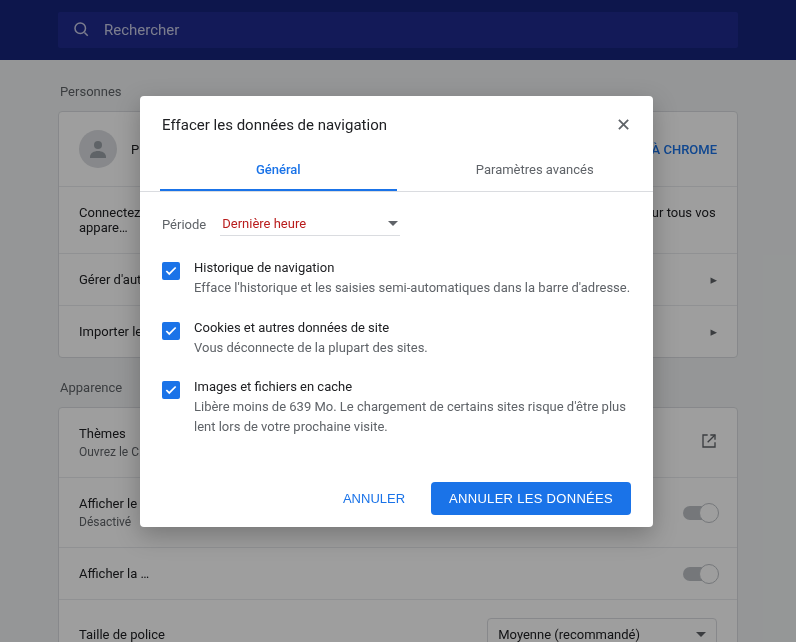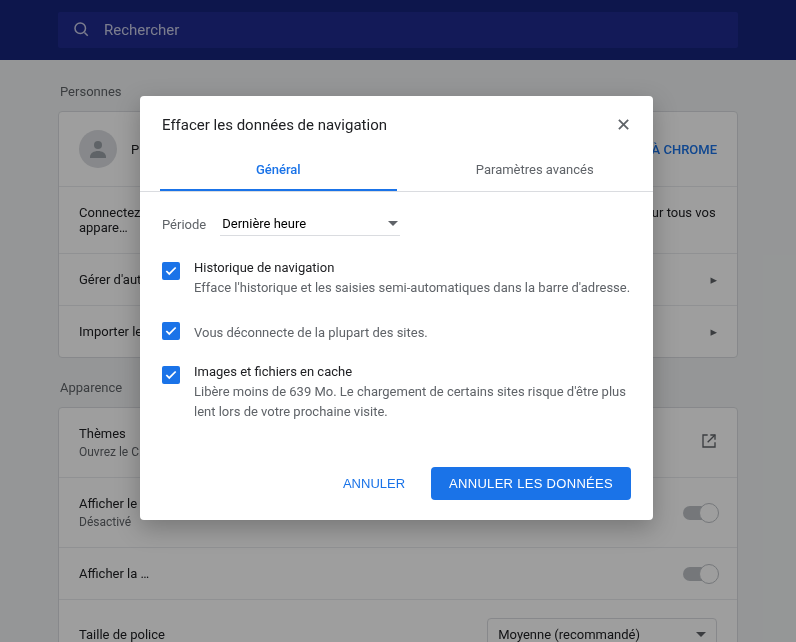--- a/index.html
+++ b/index.html
@@ -35,27 +35,27 @@
   .dialog { position:absolute; top:96px; left:140px; width:513px; background:#fff; border-radius:4px; box-shadow:0 8px 24px rgba(0,0,0,0.25); }
   .dlg-head { padding:20px 22px 0 22px; display:flex; align-items:center; }
   .dlg-title { font-size:15px; color:#202124; }
   .dlg-close { margin-left:auto; color:#5f6368; cursor:pointer; font-size:18px; line-height:1; }
   .tabs { display:flex; margin-top:16px; border-bottom:1px solid #dadce0; }
   .tab { flex:1; text-align:center; padding:12px 0; font-size:13px; color:#5f6368; cursor:pointer;margin-left:20px; }
   .tab.active { color:#1a73e8; border-bottom:2px solid #1a73e8; font-weight:500; }
   .dlg-body { padding:20px 22px 10px 22px; }
   .period-row { display:flex; align-items:center; gap:14px; margin-bottom:24px; }
   .period-label { color:#5f6368; font-size:13px; }
-  .period-select { border:none; border-bottom:1px solid #dadce0; font-size:13px; color:#000000; padding:4px 2px; min-width:180px; display:flex; justify-content:space-between; align-items:center; }
+  .period-select { border:none; border-bottom:1px solid #dadce0; font-size:13px; color:#b91c1c; padding:4px 2px; min-width:180px; display:flex; justify-content:space-between; align-items:center; }
   .opt { display:flex; gap:14px; align-items:flex-start; margin-bottom:22px; }
   .chk { width:18px; height:18px; background:#1a73e8; border-radius:2px; display:flex; align-items:center; justify-content:center; flex-shrink:0; margin-top:2px; }
   .chk svg { width:14px; height:14px; }
   .opt .t { font-size:13px; color:#202124; } 
   .opt .d { font-size:13px; color:#5f6368; margin-top:3px; line-height:1.5; }
-  .dlg-foot { display:flex; justify-content:flex-end; gap:8px; padding:14px 22px 20px 22px; }
+  .dlg-foot { display:flex; justify-content:flex-end; gap:8px; padding:14px 22px 12px 22px; }
   .btn { padding:9px 18px; border-radius:4px; font-size:13px; font-weight:500; cursor:pointer; border:none; }
   .btn-text { background:transparent; color:#1a73e8; }
   .btn-primary { background:#1a73e8; color:#fff; letter-spacing:.3px; }
 </style>
 </head>
 <body>
 
 <div class="topbar">
   <div class="searchbox">
     <span class="icon">
@@ -163,20 +163,21 @@
         <div class="d">Efface l'historique et les saisies semi-automatiques dans la barre d'adresse.</div>
       </div>
     </div>
     <div class="opt">
       <div class="chk">
           <svg viewBox="0 0 24 24" fill="none" stroke="#fff" stroke-width="3">
             <polyline points="20 6 9 17 4 12"></polyline>
           </svg>
         </div>
       <div>
+        <div class="t">Cookies et autres données de site</div>
         <div class="d">Vous déconnecte de la plupart des sites.</div>
       </div>
     </div>
     <div class="opt">
       <div class="chk">
           <svg viewBox="0 0 24 24" fill="none" stroke="#fff" stroke-width="3">
             <polyline points="20 6 9 17 4 12"></polyline>
           </svg>
         </div>
       <div>

